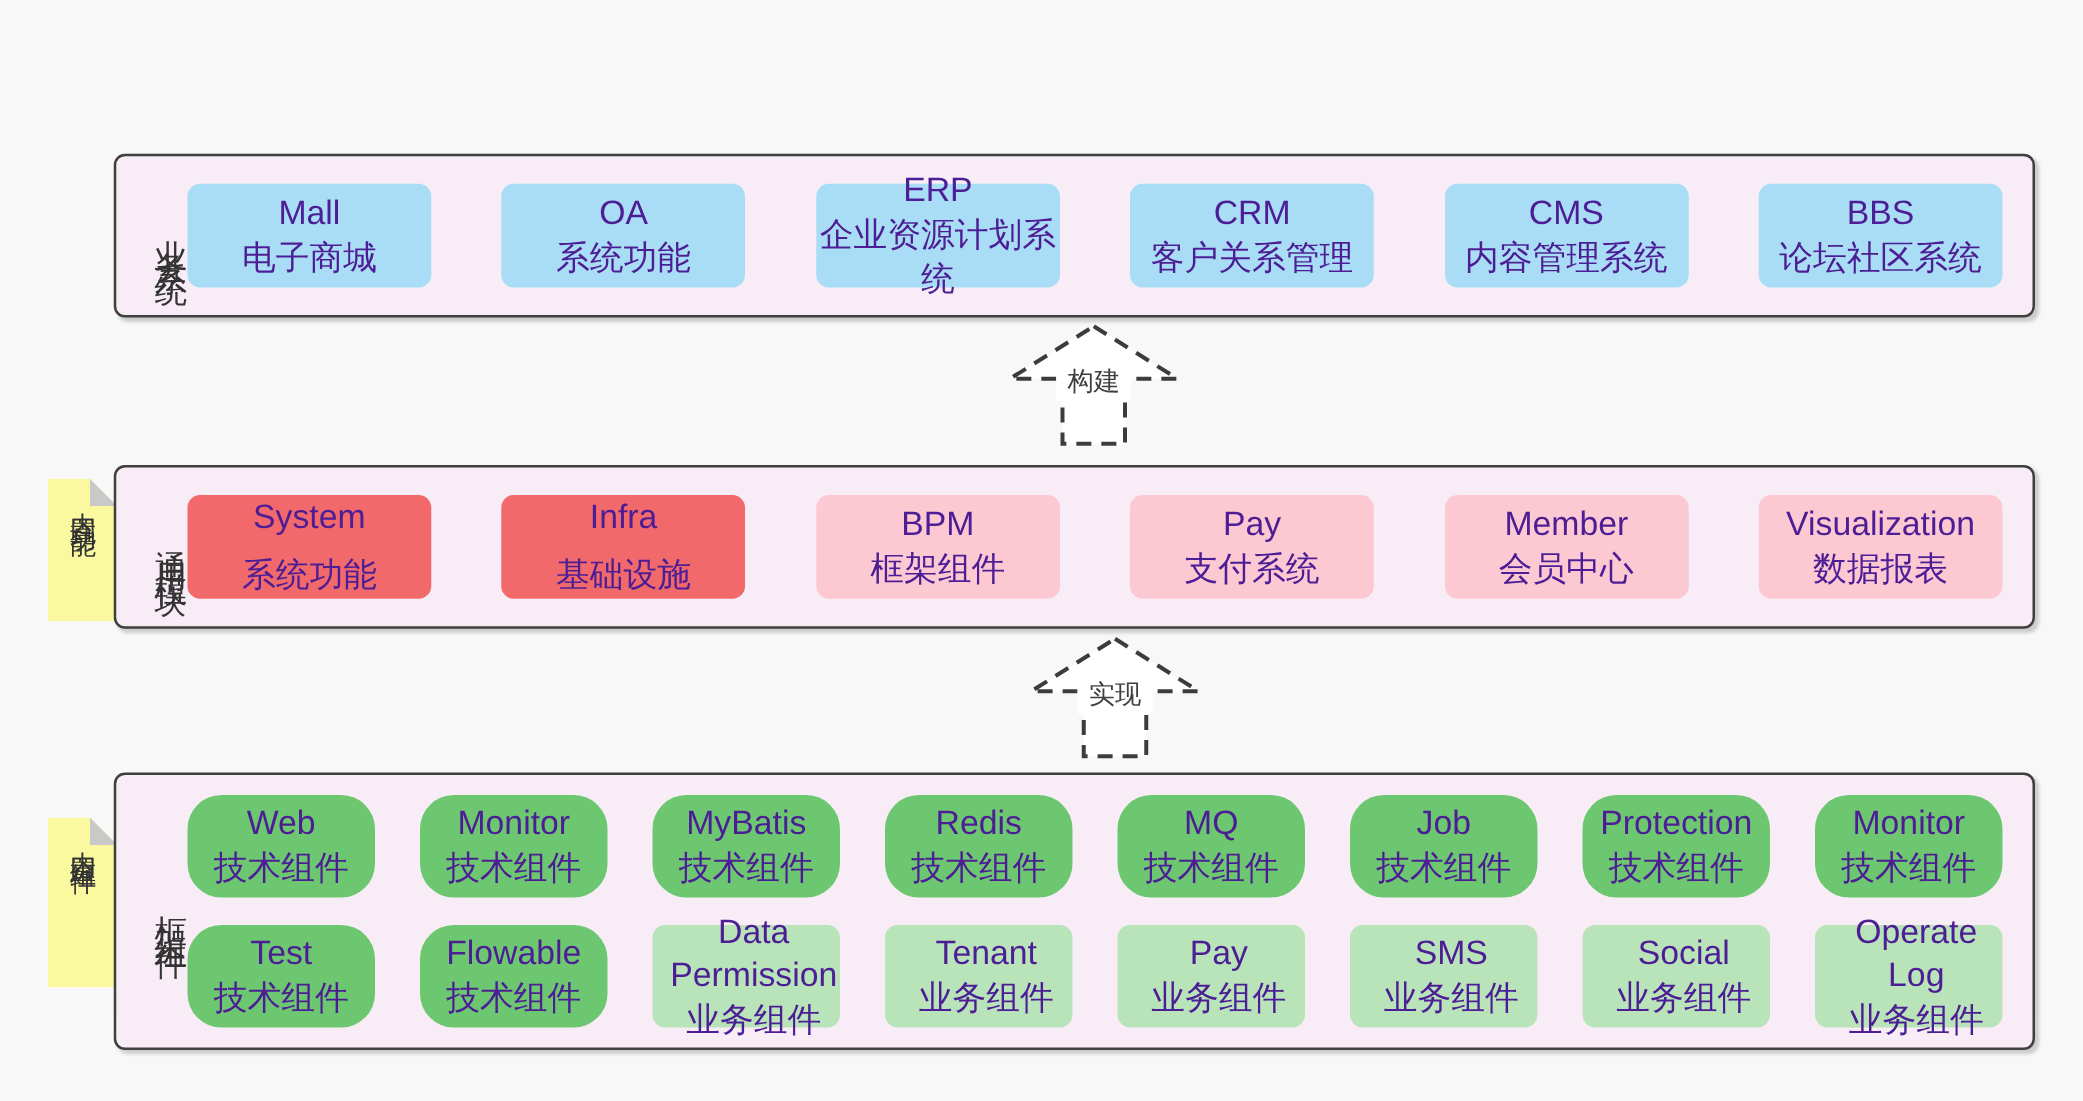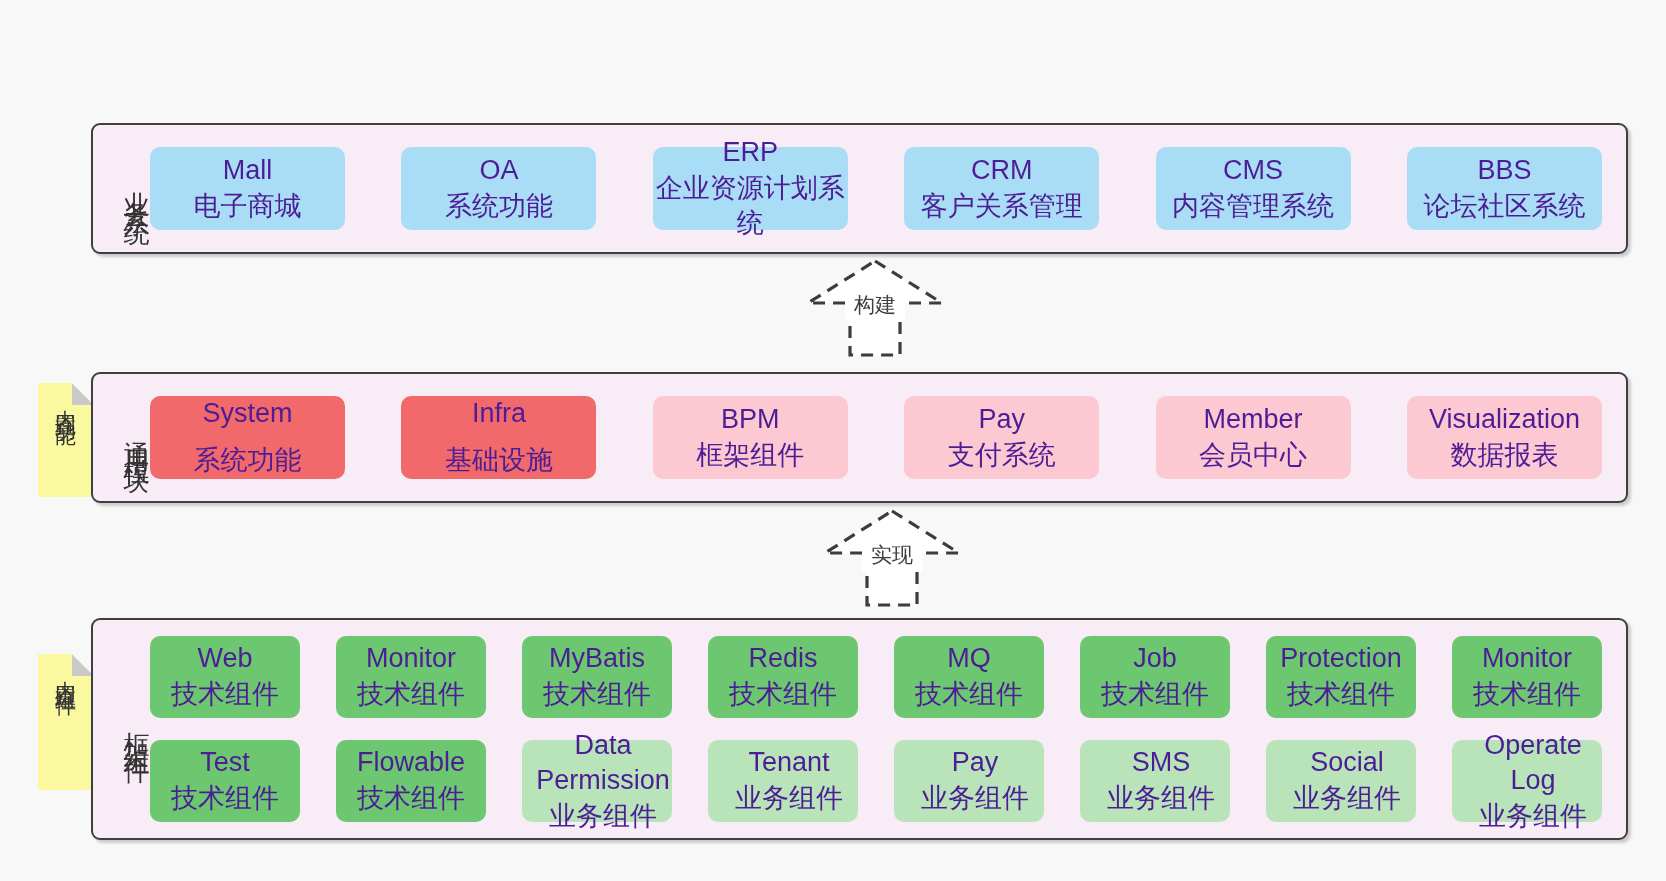--- a/index.html
+++ b/index.html
@@ -67,21 +67,21 @@
     text-align: center;
     font-size: 27px;
     line-height: 1.32;
     color: #4c1d95;
   }
   .w6 { width: 195px; height: 83px; }
   .w8 { width: 150px; height: 82px; }
   .blue       { background: #a9ddf5; }
   .red        { background: #f2696c; justify-content: space-between; }
   .pink       { background: #fcc9d2; }
-  .green      { background: #6dc771; }
+  .green      { background: #6dc771; border-radius: 27px; }
   .lightgreen { background: #b9e4ba; padding-left: 12px; }
 
   
   .note {
     position: absolute;
     left: 38px;
     width: 56px;
     background: #fbf99f;
     clip-path: polygon(0 0, calc(100% - 22px) 0, 100% 22px, 100% 100%, 0 100%);
     display: flex;

